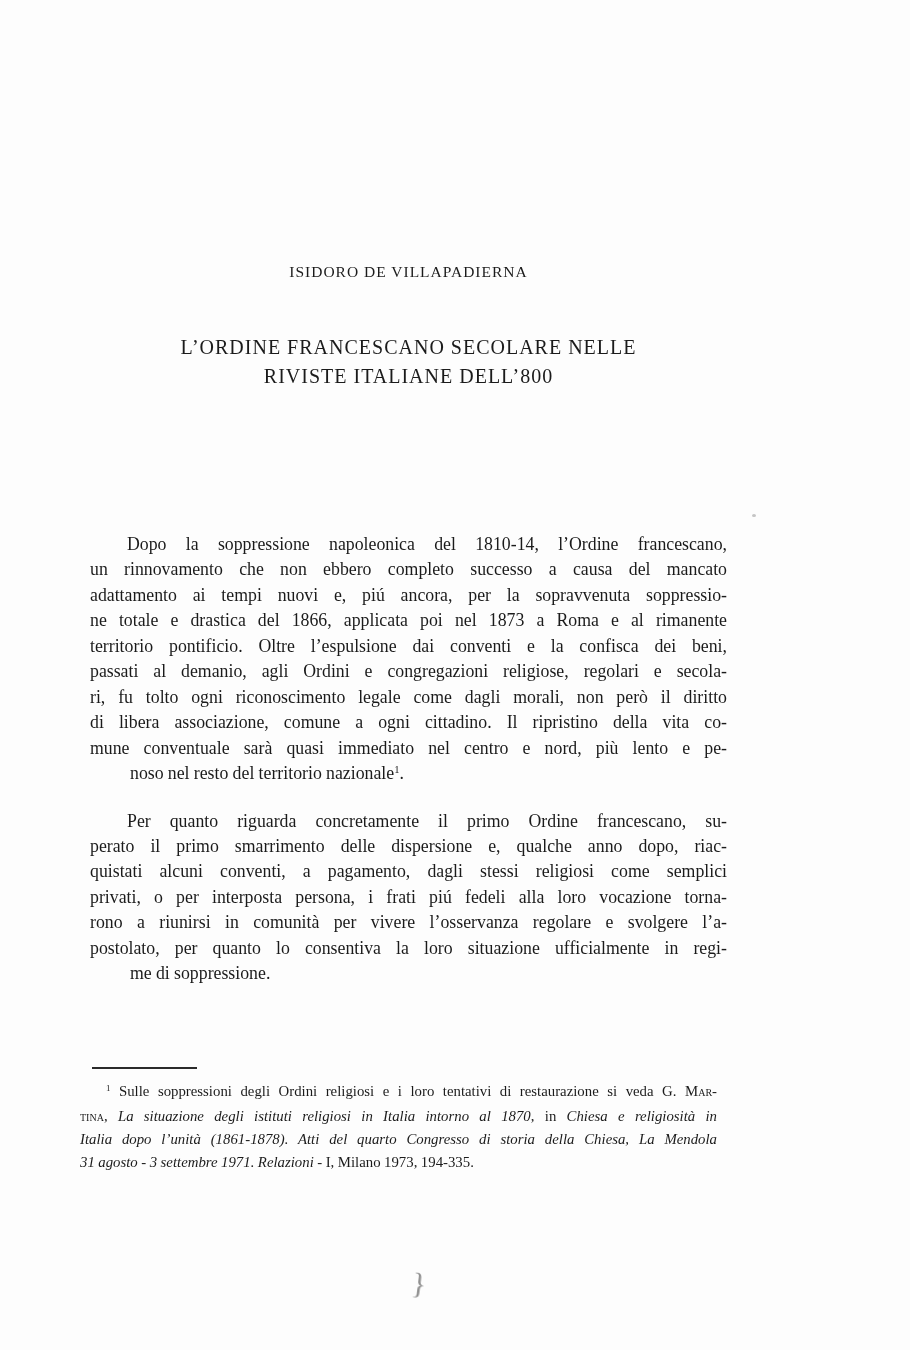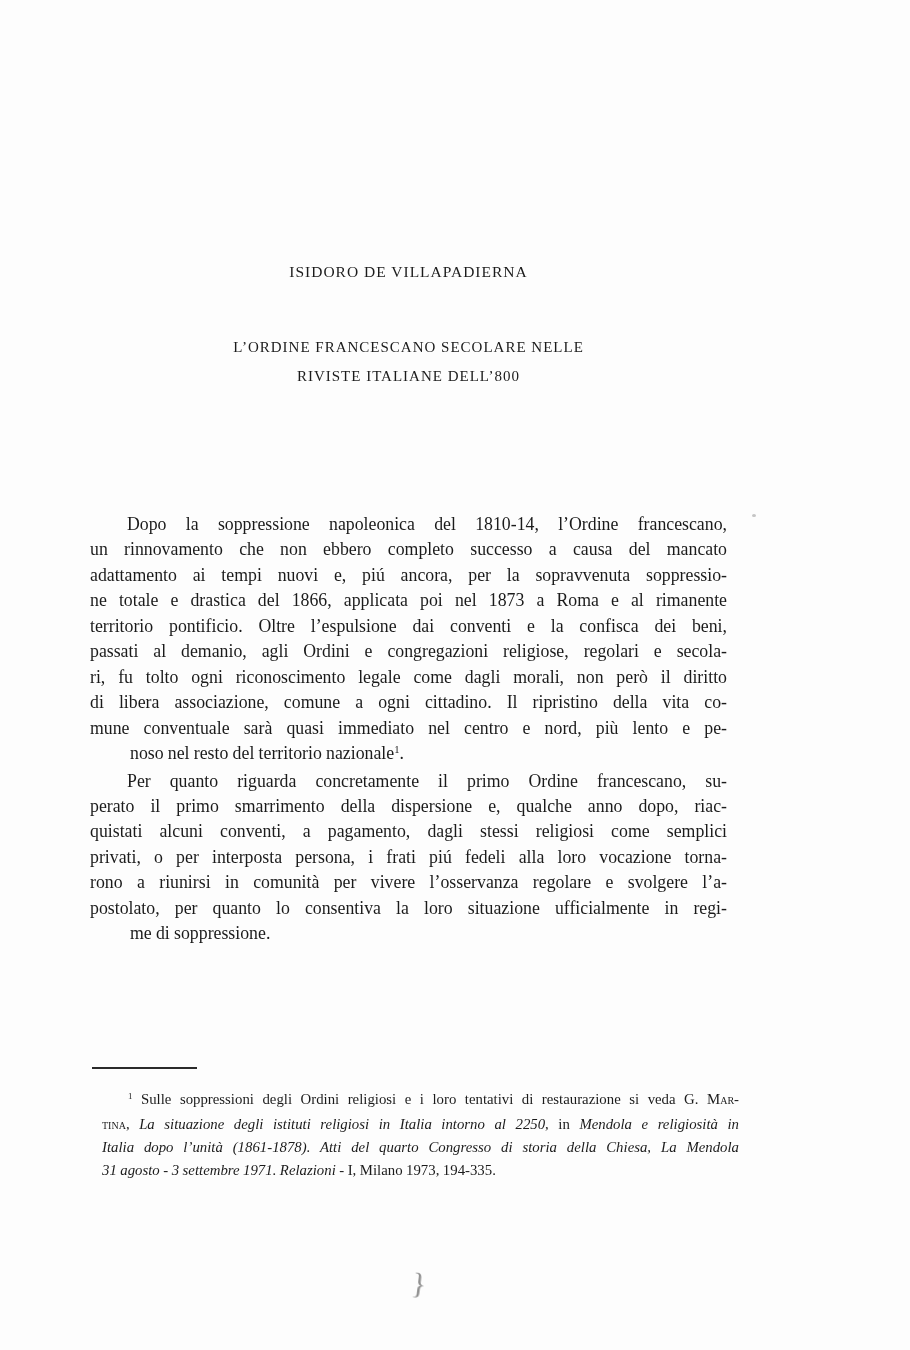--- a/index.html
+++ b/index.html
@@ -24,56 +24,55 @@
     text-align: center;
     font-size: 15.5px;
     letter-spacing: 1px;
   }
   .title {
     position: absolute;
     top: 333px;
     left: 90px;
     width: 637px;
     text-align: center;
-    font-size: 15px;
+    font-size: 20px;
     letter-spacing: 1px;
     line-height: 29px;
   }
   .body-text {
     position: absolute;
     top: 512px;
     left: 90px;
     width: 637px;
     font-size: 17.8px;
     line-height: 25.45px;
   }
   .line {
     text-align: justify;
     text-align-last: justify;
     word-spacing: -0.2px;
     white-space: normal;
   }
-  .line.indent { text-indent: 37px; }
+  .line.indent { text-indent: 37px; margin-top: 20px; }
   .line.last { text-align-last: left; margin-left: 40px; }
   .fn-rule {
     position: absolute;
     top: 1067px;
     left: 92px;
     width: 105px;
     height: 2px;
     background: #2a2a2a;
   }
   .footnote {
     position: absolute;
     top: 1080px;
-    left: 102px;
+    left: 80px;
     width: 637px;
     font-size: 14.8px;
     line-height: 23px;
-    margin-top: 8px;
   }
   .fn-line {
     text-align: justify;
     text-align-last: justify;
     word-spacing: -0.2px;
   }
   .fn-line.indent { text-indent: 26px; }
   .fn-line.last { text-align-last: left; }
   .s-i  { font-style: italic; }
   .s-sc { font-variant: small-caps; }
@@ -119,33 +118,33 @@
       <div class="line"><span>un rinnovamento che non ebbero completo successo a causa del mancato</span></div>
       <div class="line"><span>adattamento ai tempi nuovi e, piú ancora, per la sopravvenuta soppressio-</span></div>
       <div class="line"><span>ne totale e drastica del 1866, applicata poi nel 1873 a Roma e al rimanente</span></div>
       <div class="line"><span>territorio pontificio. Oltre l’espulsione dai conventi e la confisca dei beni,</span></div>
       <div class="line"><span>passati al demanio, agli Ordini e congregazioni religiose, regolari e secola-</span></div>
       <div class="line"><span>ri, fu tolto ogni riconoscimento legale come dagli morali, non però il diritto</span></div>
       <div class="line"><span>di libera associazione, comune a ogni cittadino. Il ripristino della vita co-</span></div>
       <div class="line"><span>mune conventuale sarà quasi immediato nel centro e nord, più lento e pe-</span></div>
       <div class="line last"><span>noso nel resto del territorio nazionale</span><span class="s-sup">1</span><span>.</span></div>
       <div class="line indent"><span>Per quanto riguarda concretamente il primo Ordine francescano, su-</span></div>
-      <div class="line"><span>perato il primo smarrimento della dispersione e, qualche anno dopo, riac-</span></div>
+      <div class="line"><span>perato il primo smarrimento delle dispersione e, qualche anno dopo, riac-</span></div>
       <div class="line"><span>quistati alcuni conventi, a pagamento, dagli stessi religiosi come semplici</span></div>
       <div class="line"><span>privati, o per interposta persona, i frati piú fedeli alla loro vocazione torna-</span></div>
       <div class="line"><span>rono a riunirsi in comunità per vivere l’osservanza regolare e svolgere l’a-</span></div>
       <div class="line"><span>postolato, per quanto lo consentiva la loro situazione ufficialmente in regi-</span></div>
       <div class="line last"><span>me di soppressione.</span></div>
     </div>
 
   <div class="fn-rule"></div>
 
   <div class="footnote" id="footnote">
       <div class="fn-line indent"><span class="s-sup">1</span><span> Sulle soppressioni degli Ordini religiosi e i loro tentativi di restaurazione si veda G. </span><span class="s-sc">Mar-</span></div>
-      <div class="fn-line"><span class="s-sc">tina</span><span>, </span><span class="s-i">La situazione degli istituti religiosi in Italia intorno al 2250</span><span>, in </span><span class="s-i">Mendola e religiosità in</span></div>
+      <div class="fn-line"><span class="s-sc">tina</span><span>, </span><span class="s-i">La situazione degli istituti religiosi in Italia intorno al 1870</span><span>, in </span><span class="s-i">Chiesa e religiosità in</span></div>
       <div class="fn-line"><span class="s-i">Italia dopo l’unità (1861-1878). Atti del quarto Congresso di storia della Chiesa, La Mendola</span></div>
       <div class="fn-line last"><span class="s-i">31 agosto - 3 settembre 1971. Relazioni</span><span> - I, Milano 1973, 194-335.</span></div>
     </div>
 
   <div class="page-mark">}</div>
 
   <div class="speck"></div>
 
 </div>
 

